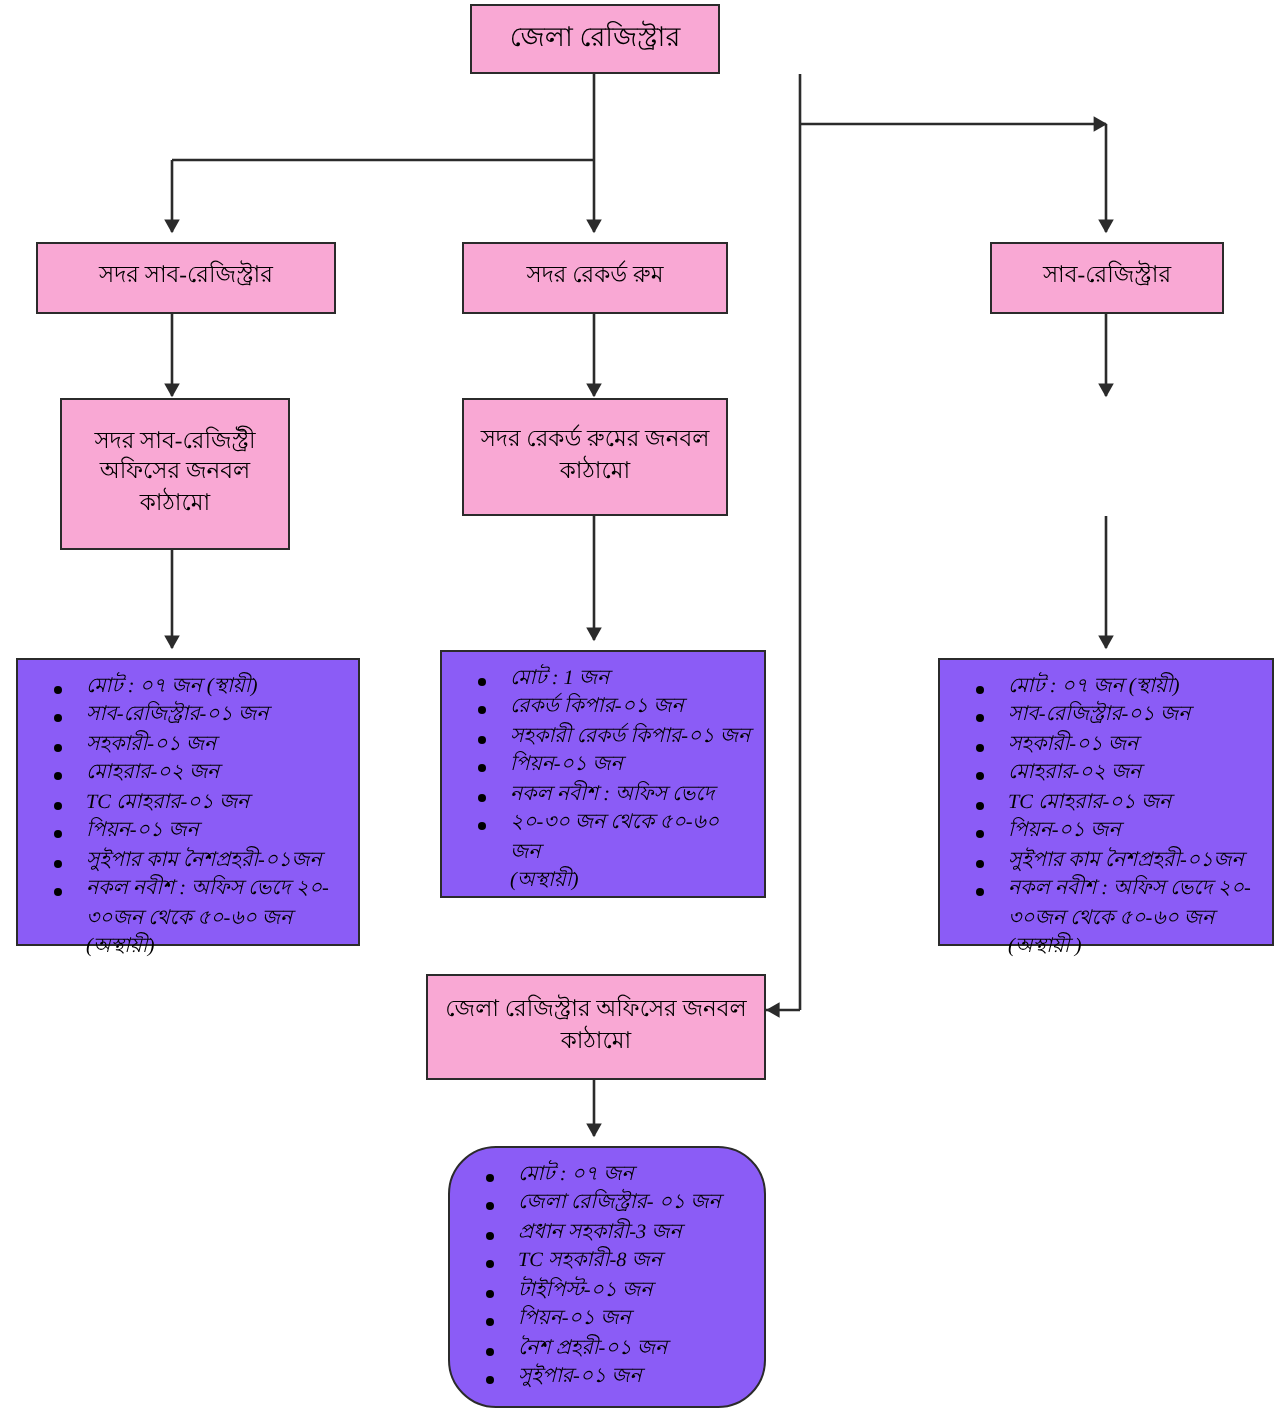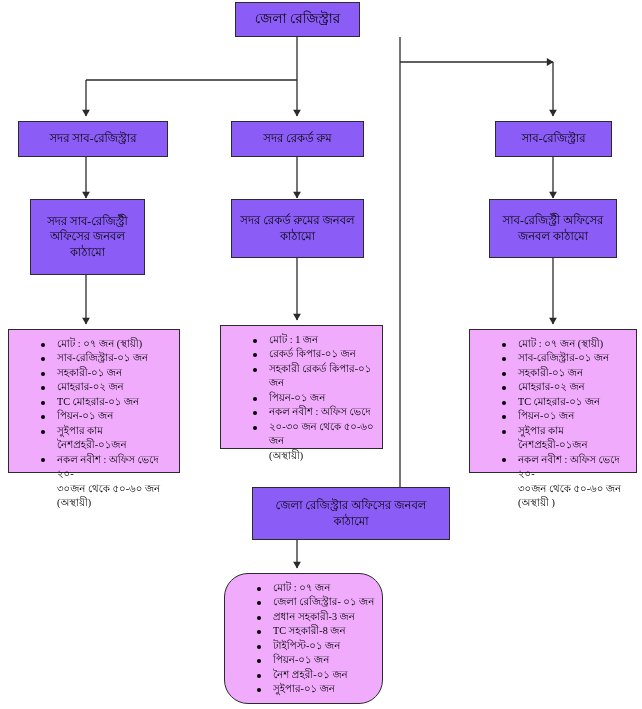--- a/index.html
+++ b/index.html
@@ -19,40 +19,41 @@
     position: absolute;
     left: 0;
     top: 0;
     width: 642px;
     height: 709px;
   }
   .node {
     position: absolute;
     box-sizing: border-box;
     border: 1.3px solid #2b2b2b;
-    background: #8b5cf6;
+    background: #f9a8d4;
     display: flex;
     align-items: center;
     justify-content: center;
     text-align: center;
     line-height: 1.35;
     z-index: 3;
   }
   .node .label {
     display: block;
     width: 100%;
     padding: 0 4px;
   }
   .listbox {
     position: absolute;
     box-sizing: border-box;
     border: 1.3px solid #2b2b2b;
-    background: #f0abfc;
+    background: #8b5cf6;
     z-index: 3;
-    padding: 7px 6px 7px 22px;
+    padding: 7px 6px 7px 8px;
+    font-style: italic;
   }
   .listbox ul {
     margin: 0;
     padding: 0 0 0 26px;
     list-style: none;
   }
   .listbox li {
     position: relative;
     line-height: 1.42;
     margin: 0;
@@ -145,23 +146,20 @@
   <div class="node t-node" style="left:30px; top:199px; width:115px; height:76px;">
     <span class="label">সদর সাব-রেজিস্ট্রী অফিসের জনবল কাঠামো</span>
   </div>
 
   <div class="node t-node" style="left:495px; top:121px; width:117px; height:36px;">
     <span class="label">সাব-রেজিস্ট্রার</span>
   </div>
   <div class="node t-node" style="left:231px; top:199px; width:133px; height:59px;">
     <span class="label">সদর রেকর্ড রুমের জনবল কাঠামো</span>
   </div>
-  <div class="node t-node" style="left:489px; top:199px; width:128px; height:59px;">
-    <span class="label">সাব-রেজিস্ট্রী অফিসের জনবল কাঠামো</span>
-  </div>
 
   <div class="listbox t-list" style="left:8px; top:329px; width:172px; height:144px;">
     <ul>
         <li>মোট : ০৭ জন (স্থায়ী)</li>
         <li>সাব-রেজিস্ট্রার-০১ জন</li>
         <li>সহকারী-০১ জন</li>
         <li>মোহরার-০২ জন</li>
         <li>TC মোহরার-০১ জন</li>
         <li>পিয়ন-০১ জন</li>
         <li>সুইপার কাম নৈশপ্রহরী-০১জন</li>
@@ -189,21 +187,21 @@
         <li>সহকারী-০১ জন</li>
         <li>মোহরার-০২ জন</li>
         <li>TC মোহরার-০১ জন</li>
         <li>পিয়ন-০১ জন</li>
         <li>সুইপার কাম নৈশপ্রহরী-০১জন</li>
         <li>নকল নবীশ : অফিস ভেদে  ২০-</li>
         <li class="cont">৩০জন থেকে ৫০-৬০ জন  (অস্থায়ী )</li>
       </ul>
   </div>
 
-  <div class="node t-node" style="left:213px; top:487px; width:198px; height:53px;margin-left:39px;">
+  <div class="node t-node" style="left:213px; top:487px; width:170px; height:53px;">
     <span class="label">জেলা রেজিস্ট্রার অফিসের জনবল কাঠামো</span>
   </div>
 
   <div class="listbox t-list" style="left:224px; top:573px; width:159px; height:131px;border-radius:24px;">
     <ul>
         <li>মোট : ০৭ জন</li>
         <li>জেলা রেজিস্ট্রার- ০১ জন</li>
         <li>প্রধান সহকারী-3 জন</li>
         <li>TC সহকারী-8 জন</li>
         <li>টাইপিস্ট-০১ জন</li>

